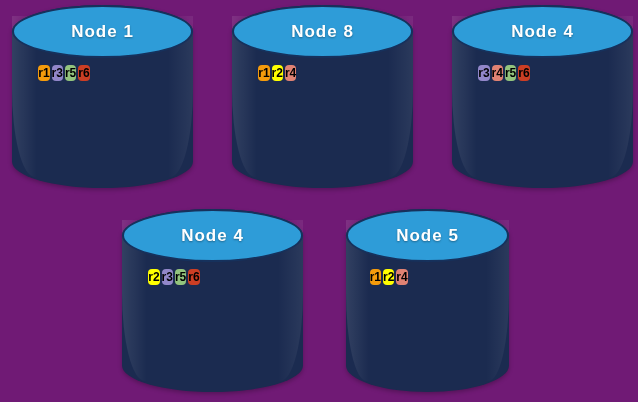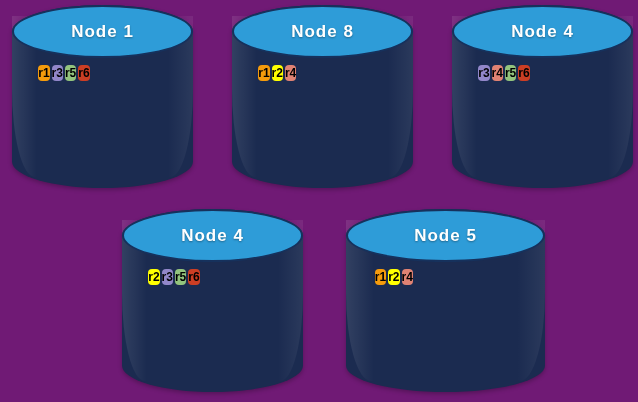--- a/index.html
+++ b/index.html
@@ -151,21 +151,21 @@
       <div class="cyl-top" style="background: rgb(46, 156, 216); border-color: rgb(22, 49, 92);">
         <span class="node-label" style="color: rgb(255, 255, 255);">Node  4</span>
       </div>
       <div class="records">
         <div class="record-bar" style="background: rgb(255, 255, 0); color: rgb(0, 0, 0);">r2</div>
         <div class="record-bar" style="background: rgb(146, 135, 201); color: rgb(0, 0, 0);">r3</div>
         <div class="record-bar" style="background: rgb(147, 196, 125); color: rgb(0, 0, 0);">r5</div>
         <div class="record-bar" style="background: rgb(204, 62, 36); color: rgb(0, 0, 0);">r6</div>
       </div>
     </div>
-    <div class="node" style="left: 346px; top: 209px; width: 199px; height: 183px;">
+    <div class="node" style="left: 346px; top: 209px; width: 163px; height: 183px;">
       <div class="cyl-body" style="background: rgb(27, 43, 80);"></div>
       <div class="cyl-shade-left"></div>
       <div class="cyl-shade-right"></div>
       <div class="cyl-top" style="background: rgb(46, 156, 216); border-color: rgb(22, 49, 92);">
         <span class="node-label" style="color: rgb(255, 255, 255);">Node  5</span>
       </div>
       <div class="records">
         <div class="record-bar" style="background: rgb(245, 155, 12); color: rgb(0, 0, 0);">r1</div>
         <div class="record-bar" style="background: rgb(255, 255, 0); color: rgb(0, 0, 0);">r2</div>
         <div class="record-bar" style="background: rgb(224, 130, 115); color: rgb(0, 0, 0);">r4</div>

